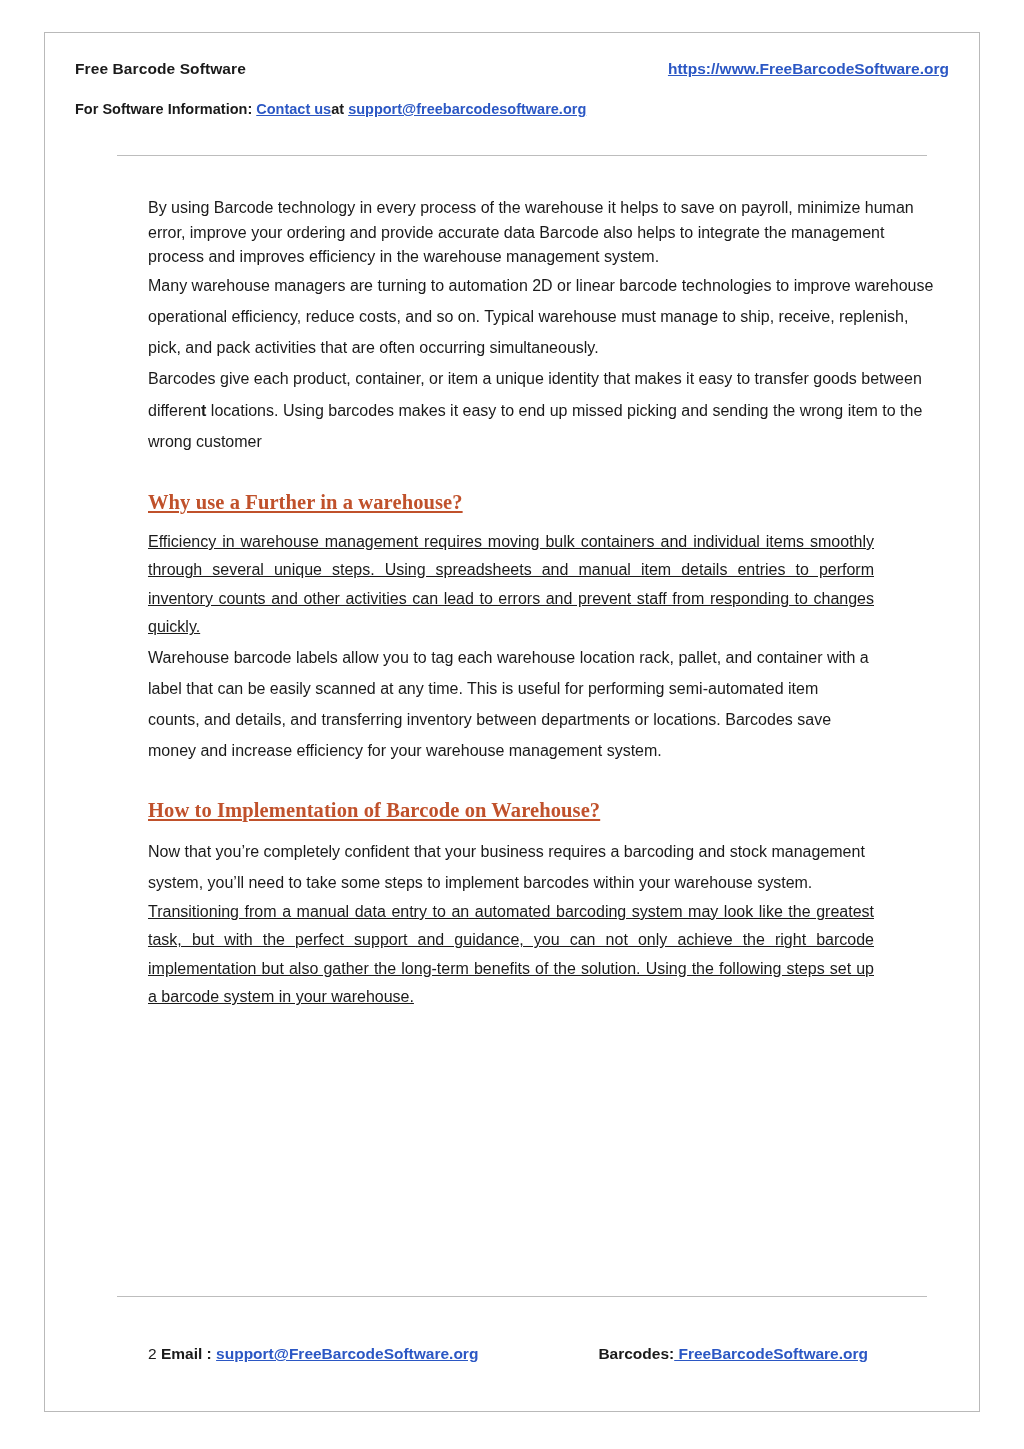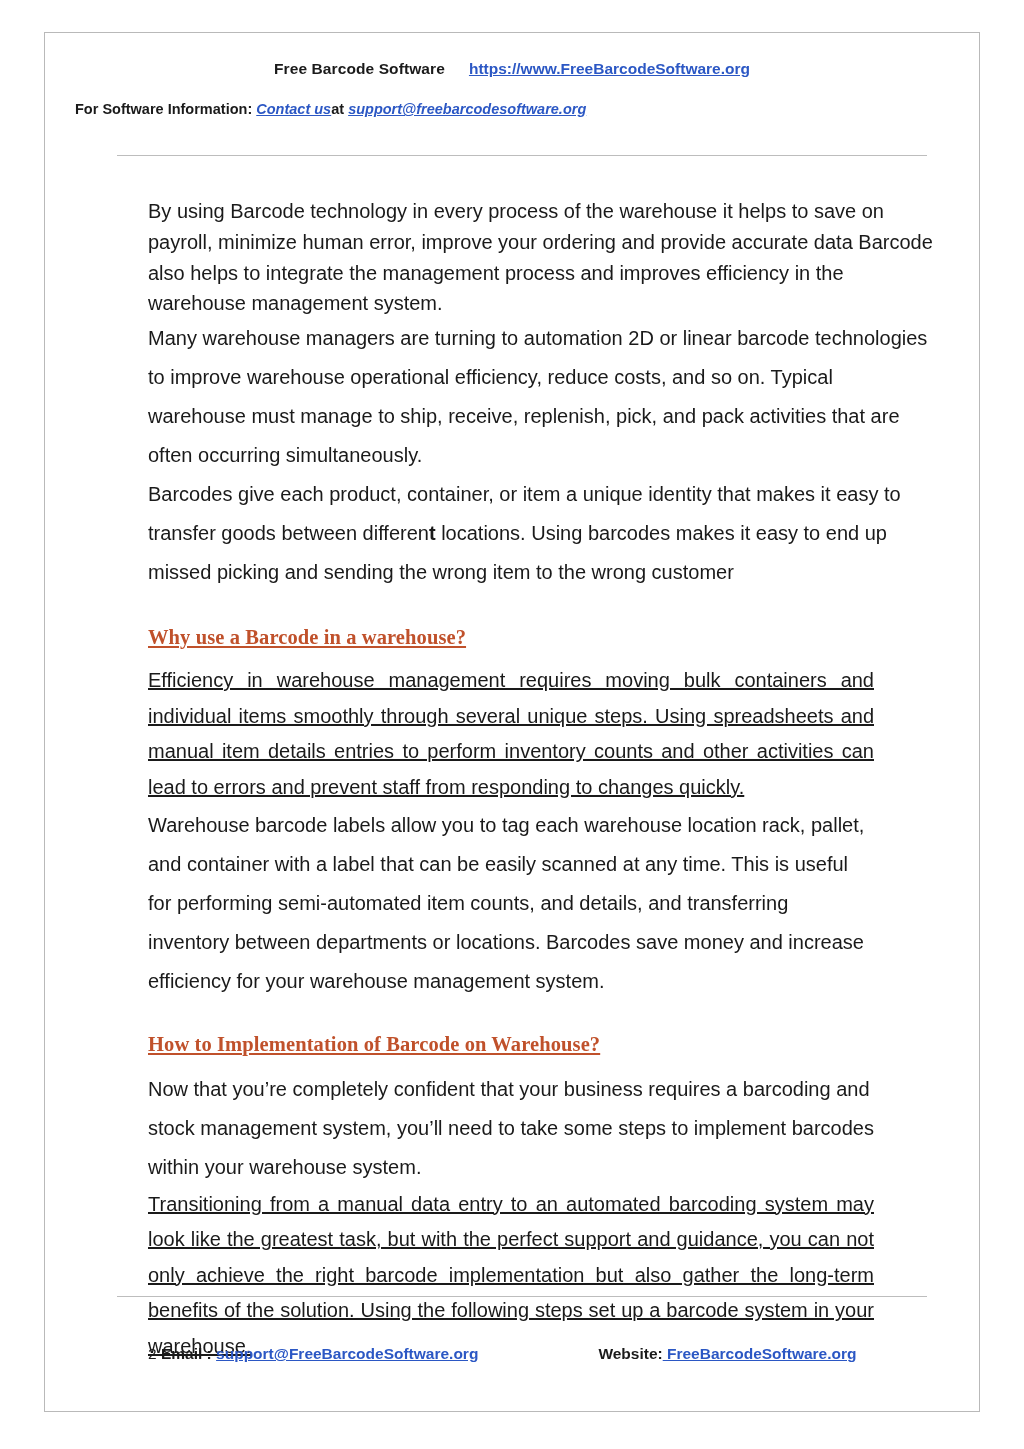--- a/index.html
+++ b/index.html
@@ -40,21 +40,21 @@
 
   
   .header {
     position: absolute;
     left: 30px;
     top: 27px;
     width: 874px;
   }
   .header-row1 {
     display: flex;
-    justify-content: center;
+    justify-content: space-between;
     align-items: baseline;
   }
   .hdr-left {
     font-size: 15.5px;
     font-weight: bold;
     color: #1a1a1a;
     letter-spacing: 0.1px;
   }
   .hdr-right {
     font-size: 15.5px;
@@ -65,42 +65,41 @@
   }
   .header-row2 {
     margin-top: 23px;
     font-size: 14.5px;
     font-weight: bold;
     color: #1a1a1a;
   }
   .header-row2 .lnk {
     color: #2b57c4;
     text-decoration: underline;
-    font-style: italic;
   }
   .rule {
     position: absolute;
     left: 72px;
     width: 810px;
     height: 0;
     border-top: 1px solid #bdbdbd;
   }
   .rule-top { top: 122px; }
   .rule-bottom { top: 1263px; }
 
   
   .body-col {
     position: absolute;
     left: 103px;
     top: 163px;
     width: 786px;
   }
   p.para {
     margin: 0 0 0 0;
-    font-size: 20px;
+    font-size: 16px;
     color: #1a1a1a;
   }
   .p-tight { line-height: 1.54; }
   .p-loose { line-height: 1.95; }
   .p-just { text-align: justify; line-height: 1.78; text-decoration: underline; }
   .gap-a { margin-top: 24px; }
   .gap-b { margin-top: 22px; }
   .gap-c { margin-top: 20px; }
   .gap-d { margin-top: 26px; }
   .bold-t { font-weight: bold; }
@@ -171,21 +170,21 @@
     <div class="rule rule-top"></div>
 
     <div class="body-col">
 
       <p class="para p-tight">By using Barcode technology in every process of the warehouse it helps to save on payroll, minimize human error, improve your ordering and provide accurate data Barcode also helps to integrate the management  process and improves efficiency in the warehouse management system.</p>
 
       <p class="para p-loose gap-a"><span>Many warehouse managers are turning to automation 2D or linear barcode technologies to improve</span><span> warehouse operational efficiency, reduce costs, and so on. Typical warehouse must manage to ship, receive, replenish, pick, and pack activities that are often occurring simultaneously.</span></p>
 
       <p class="para p-loose gap-b"><span>Barcodes give each product, container, or item a unique identity that makes it easy to transfer goods between differen</span><span class="bold-t">t</span><span> locations. Using barcodes makes it easy to end up missed picking and sending the wrong item to the wrong customer</span></p>
 
-      <h2 class="section">Why use a Barcode in a warehouse?</h2>
+      <h2 class="section">Why use a Further in a warehouse?</h2>
 
       <p class="para p-just narrow">Efficiency in warehouse management requires moving bulk containers and individual items smoothly through several unique steps. Using spreadsheets and manual item details entries to perform inventory counts and other activities can lead to errors and prevent staff from responding to changes quickly.</p>
 
       <p class="para p-loose gap-c narrow">Warehouse barcode labels allow you to tag each warehouse location rack, pallet, and container with a label that can be easily scanned at any time. This is useful for performing semi-automated item counts, and details, and transferring inventory between departments or locations. Barcodes save money and increase efficiency for your warehouse management system.</p>
 
       <h2 class="section tight-top">How to Implementation of Barcode on Warehouse?</h2>
 
       <p class="para p-loose narrow">Now that you’re completely confident that your business requires a barcoding and stock management system, you’ll need to take some steps to implement barcodes within your warehouse system.</p>
 
       <p class="para p-just gap-d narrow">Transitioning from a manual data entry to an automated barcoding system may look like the greatest task, but with the perfect support and guidance, you can not only achieve the right barcode implementation but also gather the long-term benefits of the solution. Using the following steps set up a barcode system in your warehouse.</p>
@@ -194,18 +193,18 @@
 
     <div class="rule rule-bottom"></div>
 
     <div class="footer">
       <div class="footer-left">
         <span class="pgnum">2</span>
         <span>Email :</span>
         <a class="lnk" href="#">support@FreeBarcodeSoftware.org</a>
       </div>
       <div class="footer-right">
-        <span>Website:</span><a class="lnk" href="#"> FreeBarcodeSoftware.org</a>
+        <span>Barcodes:</span><a class="lnk" href="#"> FreeBarcodeSoftware.org</a>
       </div>
     </div>
 
   </div>
 </div>
 
 </body></html>

